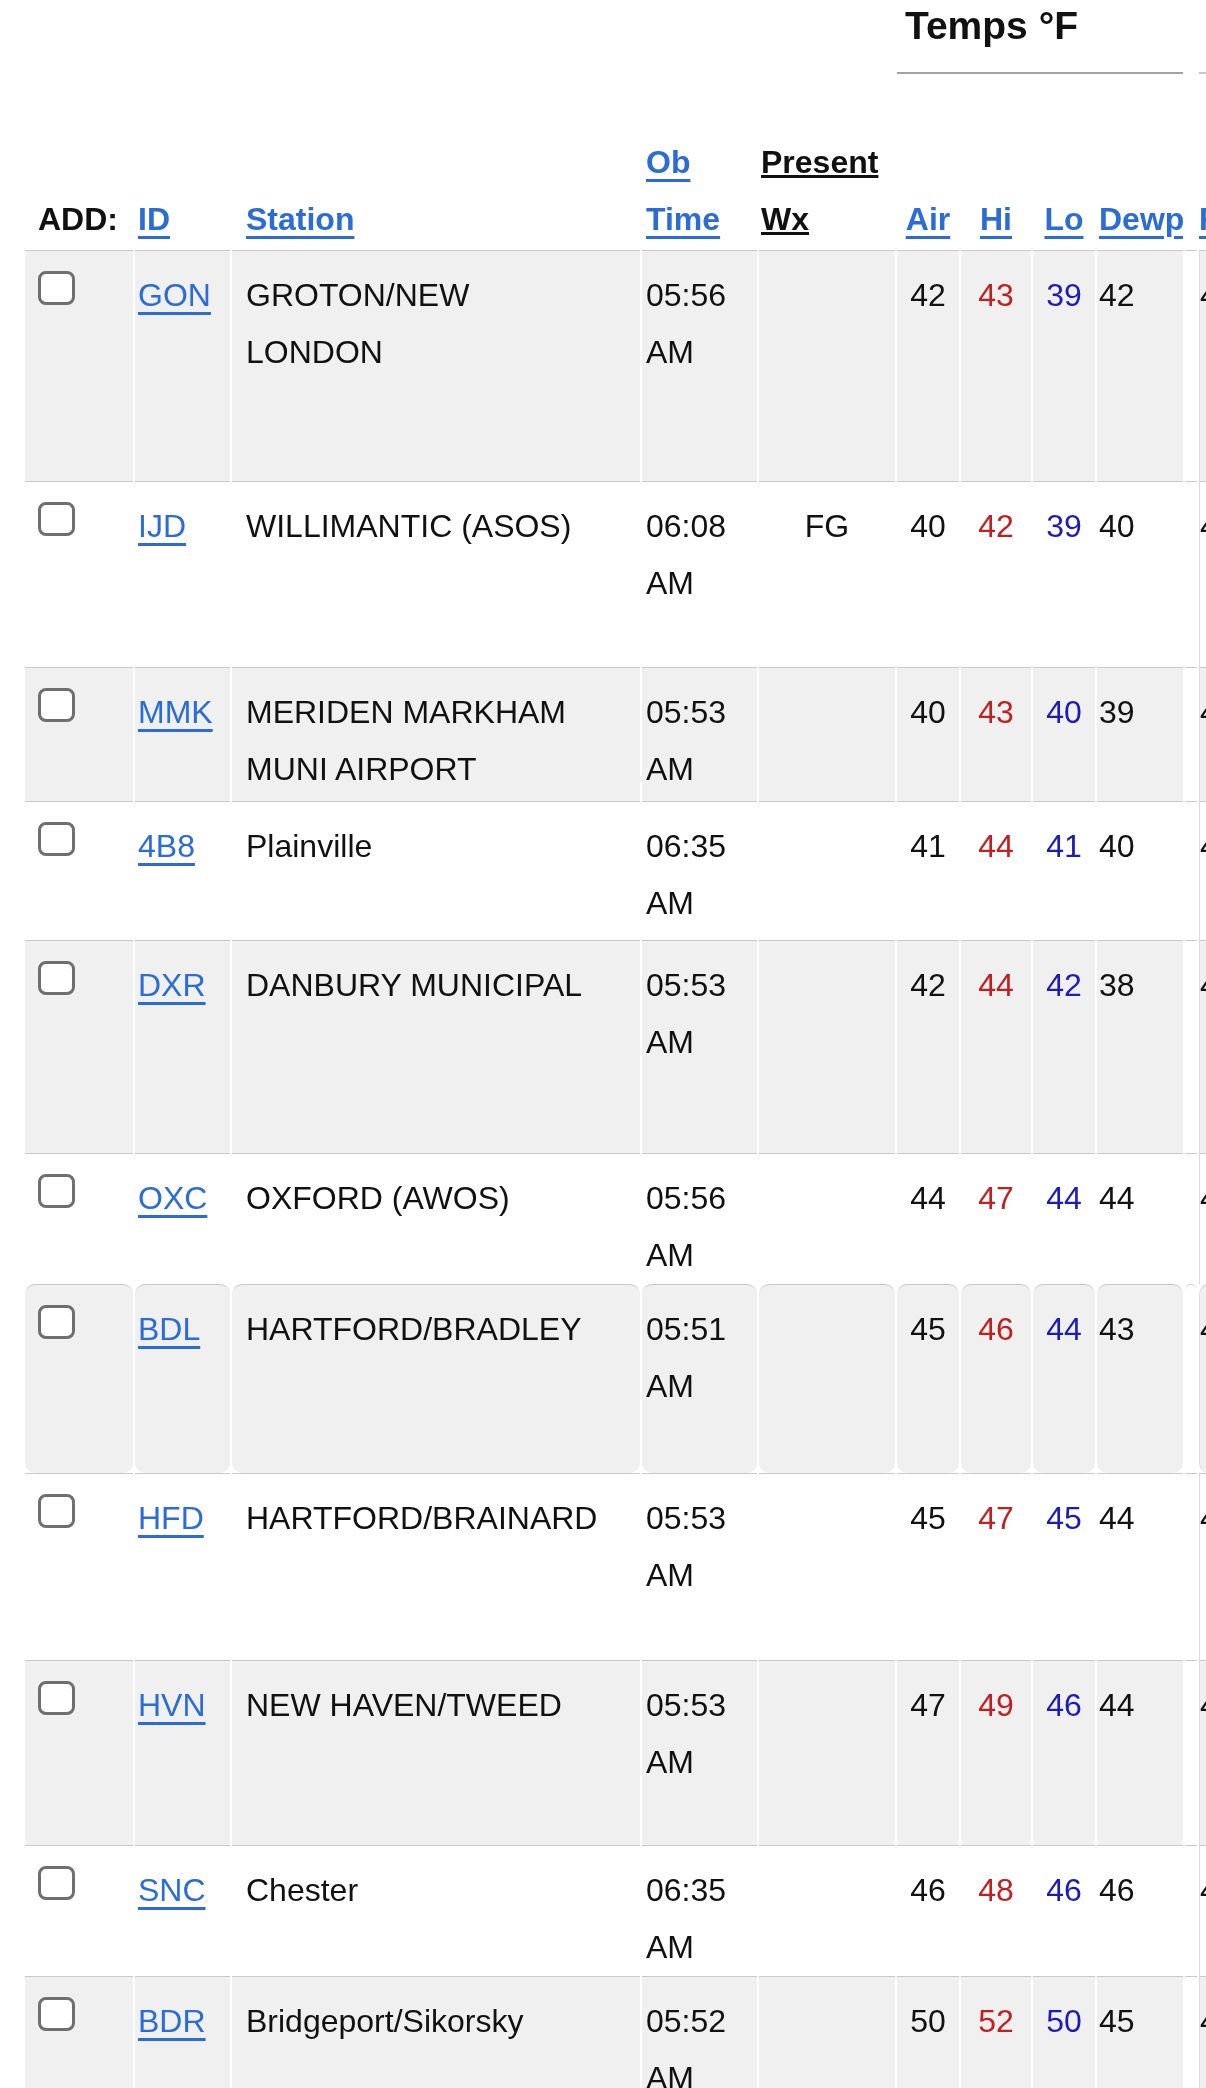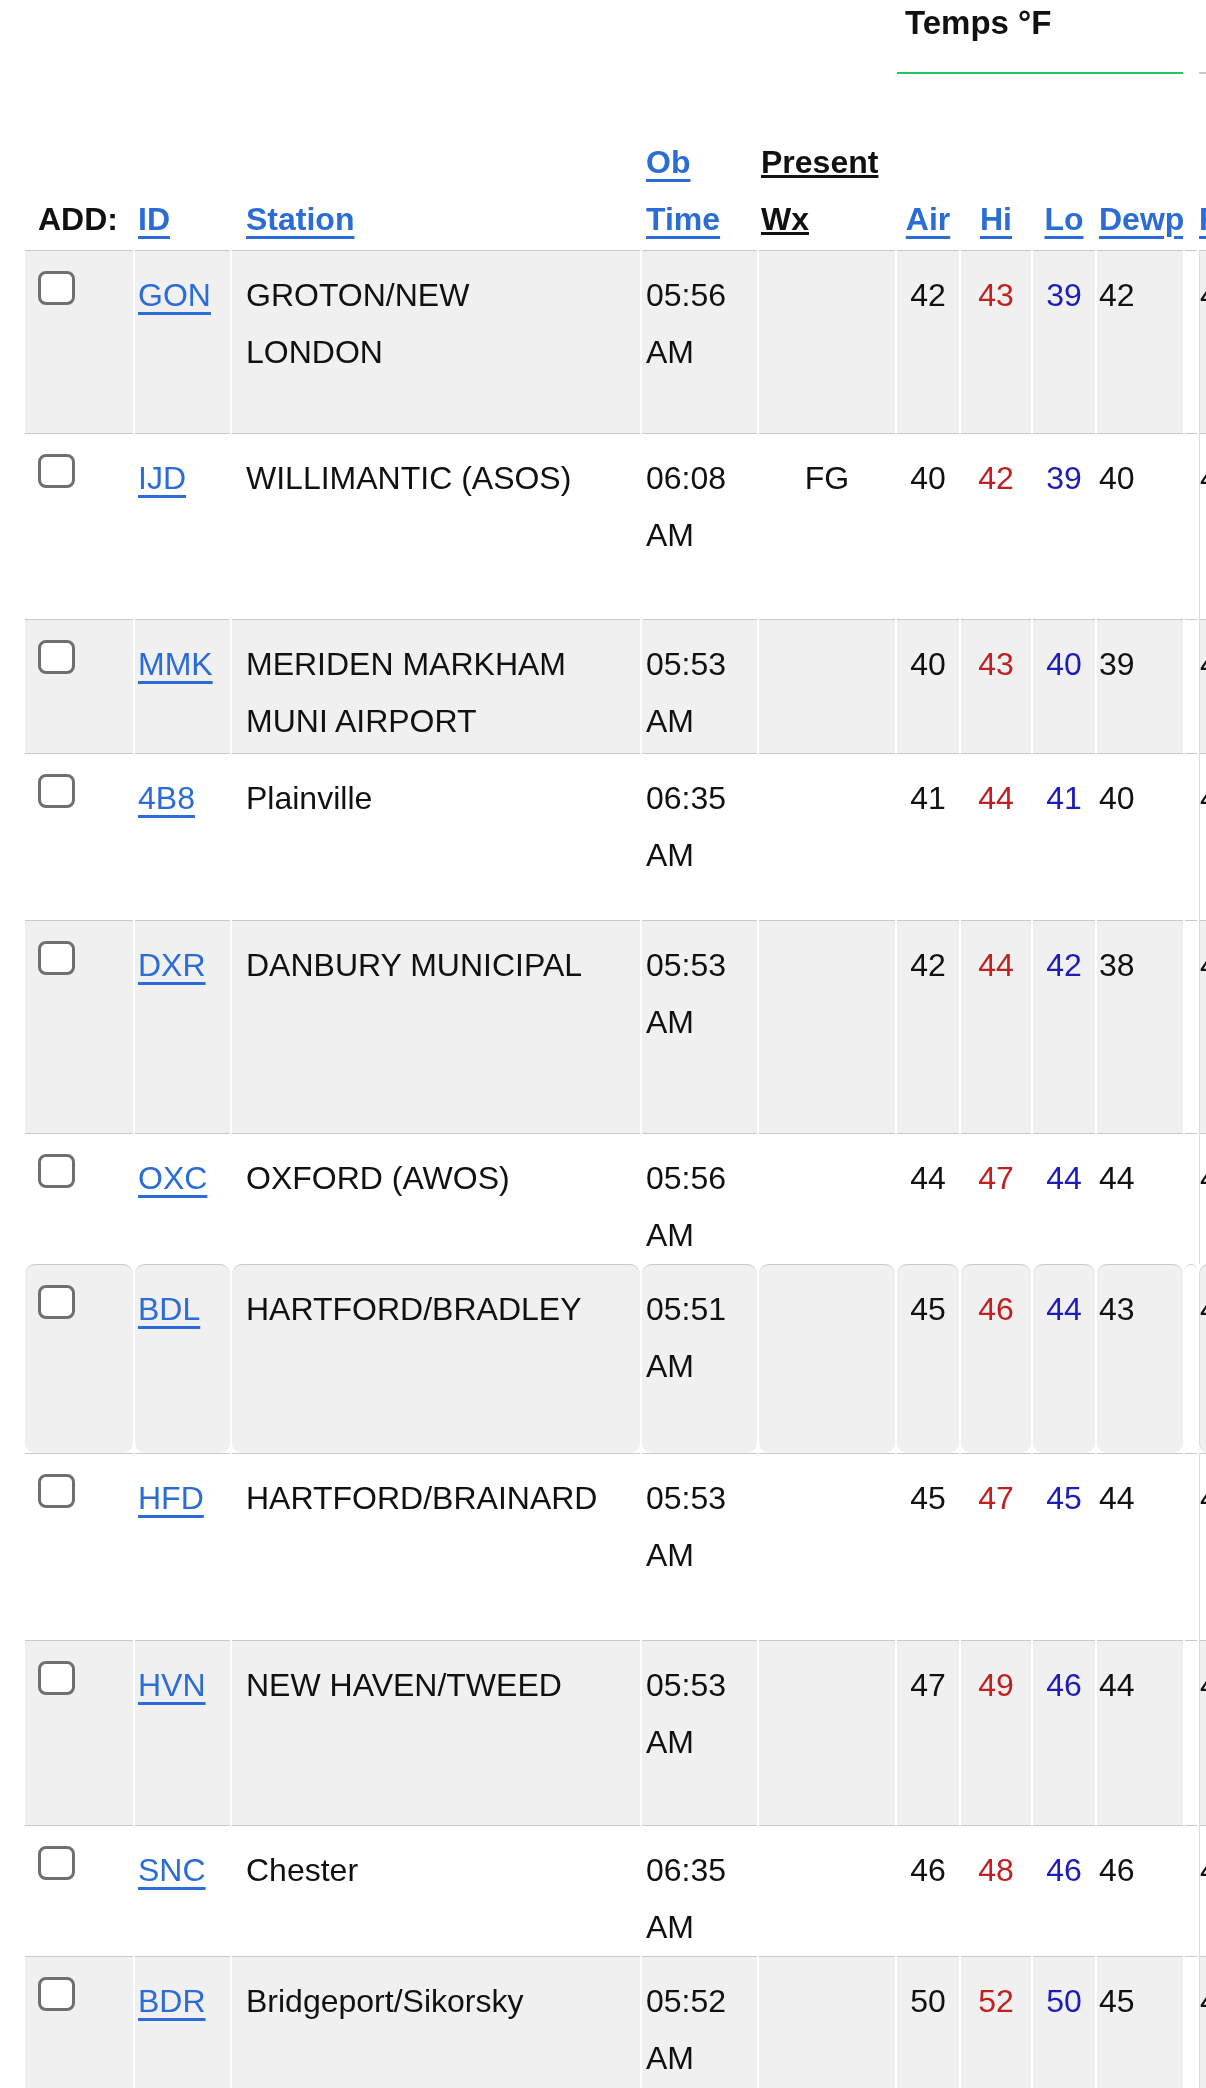--- a/index.html
+++ b/index.html
@@ -31,22 +31,22 @@
   col.w-dewp    { width: 86px; }
   col.w-spacer  { width: 12px; }
   col.w-rh      { width: 140px; }
 
   
   tr.group-row th { height: 74px; font-weight: bold; box-sizing: border-box; }
   th.g-temps {
     vertical-align: top;
     text-align: left;
     padding: 4px 0 0 8px;
-    font-size: 33px;
-    border-bottom: 2px solid #22c55e;
+    font-size: 39px;
+    border-bottom: 2px solid #a3a3a3;
     white-space: nowrap;
   }
   th.g-rh { border-bottom: 2px solid #c9c9c9; }
 
   
   tr.head-row th {
     height: 176px;
     box-sizing: border-box;
     vertical-align: bottom;
     text-align: left;
@@ -92,24 +92,24 @@
   tbody td.c-station { padding-left: 14px; white-space: pre-line; }
   tbody td.c-time    { padding-left: 4px;  white-space: pre-line; }
   tbody td.c-wx      { text-align: center; }
   tbody td.c-air, tbody td.c-hi, tbody td.c-lo { text-align: center; }
   tbody td.c-dewp    { padding-left: 2px; }
   tbody td.c-hi      { color: var(--hi, #c02020); }
   tbody td.c-lo      { color: var(--lo, #1c1cb8); }
   tbody td.c-rh      { border-left: 1px solid #dcdcdc; }
 
   
-  tbody tr:nth-child(1)  td { height: 183px; }
+  tbody tr:nth-child(1)  td { height: 231px; }
   tbody tr:nth-child(2)  td { height: 186px; }
   tbody tr:nth-child(3)  td { height: 134px; }
-  tbody tr:nth-child(4)  td { height: 167px; }
+  tbody tr:nth-child(4)  td { height: 139px; }
   tbody tr:nth-child(5)  td { height: 213px; }
   tbody tr:nth-child(6)  td { height: 130px; }
   tbody tr:nth-child(7)  td { height: 189px; border-radius: 10px; }
   tbody tr:nth-child(8)  td { height: 187px; }
   tbody tr:nth-child(9)  td { height: 185px; }
   tbody tr:nth-child(10) td { height: 130px; }
   tbody tr:nth-child(11) td { height: 190px; }
 
   input.cbx {
     -webkit-appearance: none;

